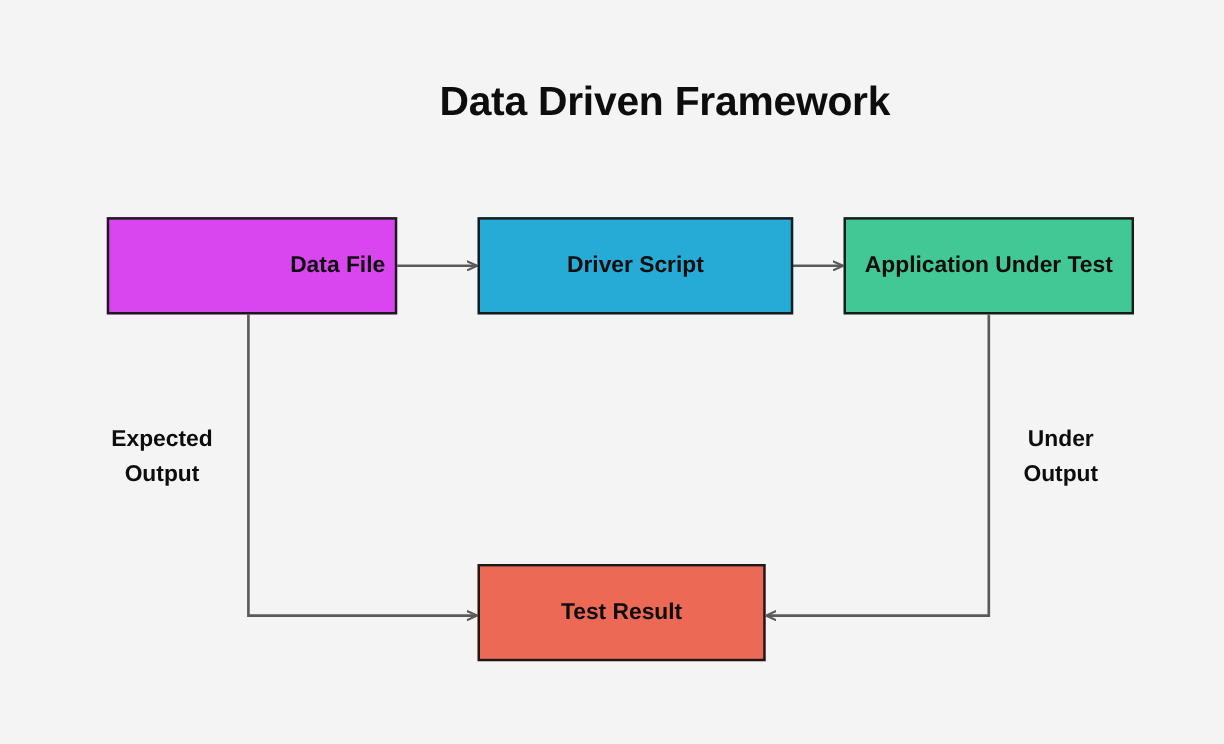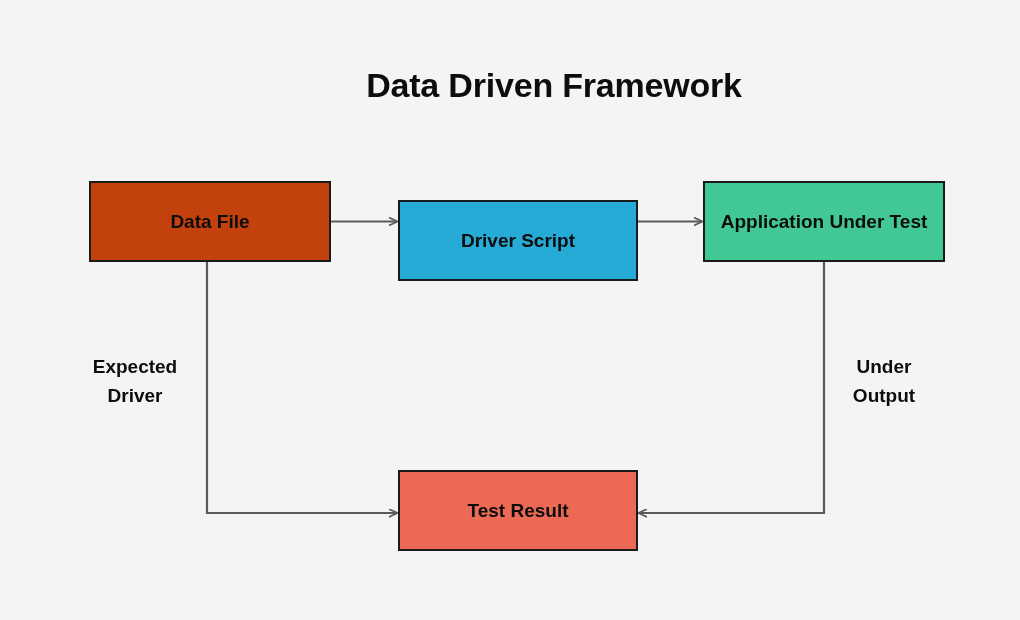--- a/index.html
+++ b/index.html
@@ -41,21 +41,21 @@
     align-items: center;
     justify-content: center;
     text-align: center;
     font-size: 19px;
     font-weight: bold;
     color: #0d0d0d;
     line-height: 1.35;
     padding: 0 8px;
   }
   #node-data-file   { left: 89px;  top: 181px; width: 242px; height: 81px; }
-  #node-driver      { left: 398px; top: 181px; width: 240px; height: 81px; margin-top: 19px; }
+  #node-driver      { left: 398px; top: 181px; width: 263px; height: 81px; }
   #node-aut         { left: 703px; top: 181px; width: 242px; height: 81px; }
   #node-test-result { left: 398px; top: 470px; width: 240px; height: 81px; }
 
   .edge-label {
     position: absolute;
     text-align: center;
     font-size: 19px;
     font-weight: bold;
     color: #0d0d0d;
     line-height: 1.5;
@@ -89,35 +89,35 @@
 
     <line x1="331" y1="221.5" x2="397" y2="221.5" stroke="#5a5a5a" stroke-width="2.2" marker-end="url(#arrowhead)"></line>
 
     <line x1="638" y1="221.5" x2="702" y2="221.5" stroke="#5a5a5a" stroke-width="2.2" marker-end="url(#arrowhead)"></line>
 
     <path d="M207,262 L207,513 L397,513" fill="none" stroke="#5a5a5a" stroke-width="2.2" stroke-linejoin="miter" marker-end="url(#arrowhead)"></path>
 
     <path d="M824,262 L824,513 L639,513" fill="none" stroke="#5a5a5a" stroke-width="2.2" stroke-linejoin="miter" marker-end="url(#arrowhead)"></path>
   </svg>
 
-  <div class="node" id="node-data-file" style="background:#c2410c;">
+  <div class="node" id="node-data-file" style="background:#d946ef;justify-content:flex-end;">
     <span>Data File</span>
   </div>
 
   <div class="node" id="node-driver" style="background:#26aad6;">
     <span>Driver Script</span>
   </div>
 
   <div class="node" id="node-test-result" style="background:#ec6a55;">
     <span>Test Result</span>
   </div>
 
   <div class="node" id="node-aut" style="background:#42c894;">
     <span>Application Under Test</span>
   </div>
 
   <div class="edge-label" id="label-expected">Expected
-Driver</div>
+Output</div>
 
   <div class="edge-label" id="label-actual">Under
 Output</div>
 
 </div>
 
 </body></html>

